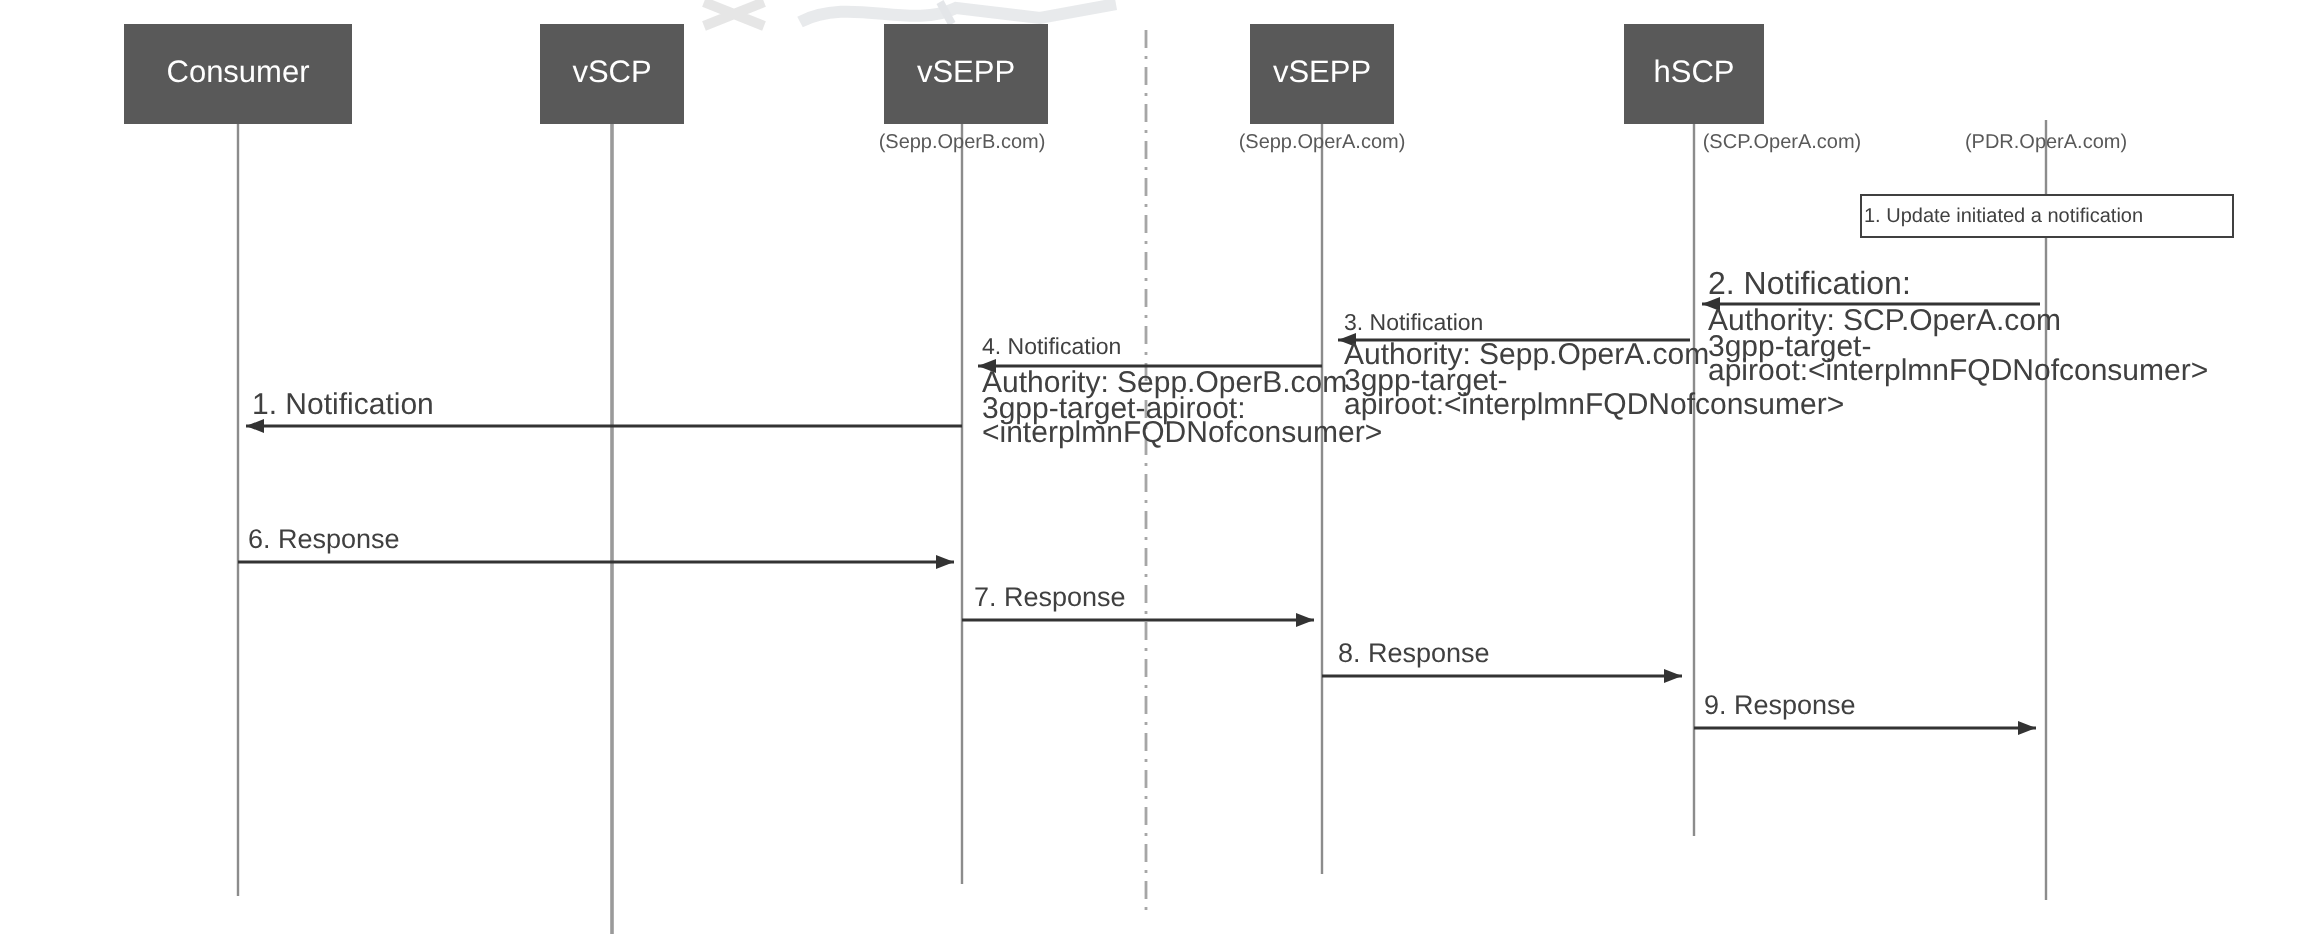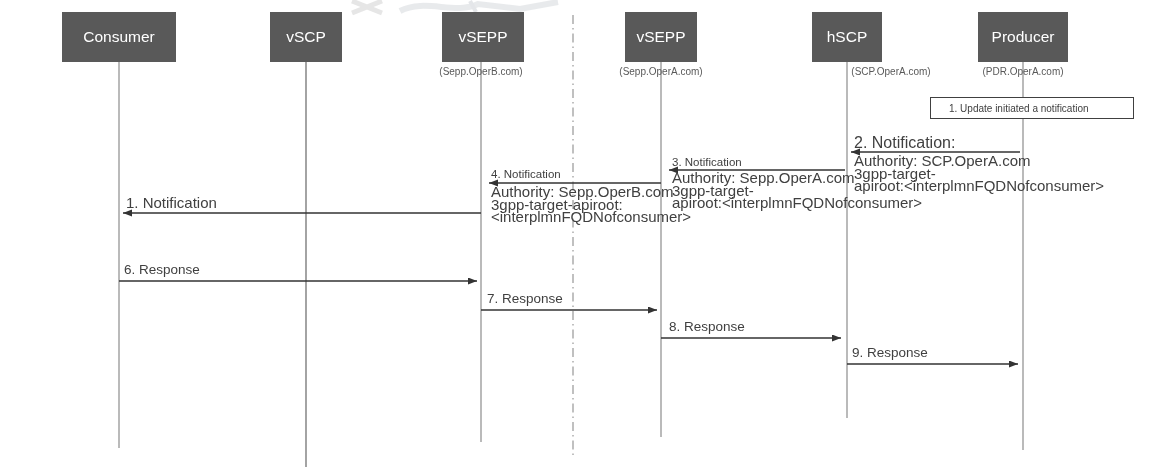--- a/index.html
+++ b/index.html
@@ -8,21 +8,21 @@
   .layer{position:absolute;left:0;top:0;}
   .life{stroke:#8c8c8c;stroke-width:1.2;}
   .life-thick{stroke:#9a9a9a;stroke-width:1.8;}
   .sep{stroke:#a6a6a6;stroke-width:1.4;stroke-dasharray:9 4 1.5 4;}
   .msg{stroke:#333333;stroke-width:1.6;}
   .actor{position:absolute;top:12px;height:50px;background:#595959;color:#fff;
          display:flex;align-items:center;justify-content:center;font-size:15.5px;}
   .sub{position:absolute;top:66px;width:170px;text-align:center;font-size:10px;color:#595959;}
   .note{position:absolute;left:930px;top:97px;width:184px;height:20px;background:#ffffff;
         border:1px solid #404040;font-size:10px;color:#404040;display:flex;align-items:center;
-        padding-left:18px;white-space:nowrap;}
+        padding-left:1px;white-space:nowrap;}
   .mt{position:absolute;font-size:16px;color:#404040;white-space:nowrap;text-align:center;}
   .mt5{position:absolute;font-size:15px;color:#404040;white-space:nowrap;}
   .st{position:absolute;font-size:11.5px;color:#404040;white-space:nowrap;}
   .det{position:absolute;font-size:15px;line-height:12.5px;color:#404040;white-space:nowrap;}
   .resp{position:absolute;font-size:13.5px;color:#404040;white-space:nowrap;}
 </style>
 </head>
 <body>
 
 <div class="stage">
@@ -67,23 +67,20 @@
     </div>
   <div class="actor" style="left:442px;width:82px">
       <span>vSEPP</span>
     </div>
   <div class="actor" style="left:625px;width:72px">
       <span>vSEPP</span>
     </div>
   <div class="actor" style="left:812px;width:70px">
       <span>hSCP</span>
     </div>
-  <div class="actor" style="left:978px;width:90px">
-      <span>Producer</span>
-    </div>
 
   <div class="sub" style="left:396px">(Sepp.OperB.com)</div>
   <div class="sub" style="left:576px">(Sepp.OperA.com)</div>
   <div class="sub" style="left:806px">(SCP.OperA.com)</div>
   <div class="sub" style="left:938px">(PDR.OperA.com)</div>
 
   <div class="note">1. Update initiated a notification</div>
 
   <div class="mt" style="left:854px;top:134px">2. Notification:</div>
   <div class="det" style="left:854px;top:155px">

